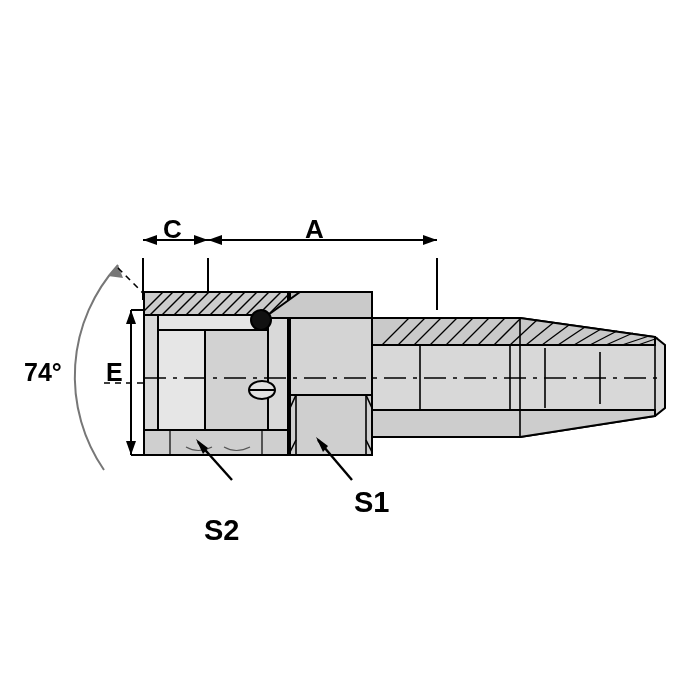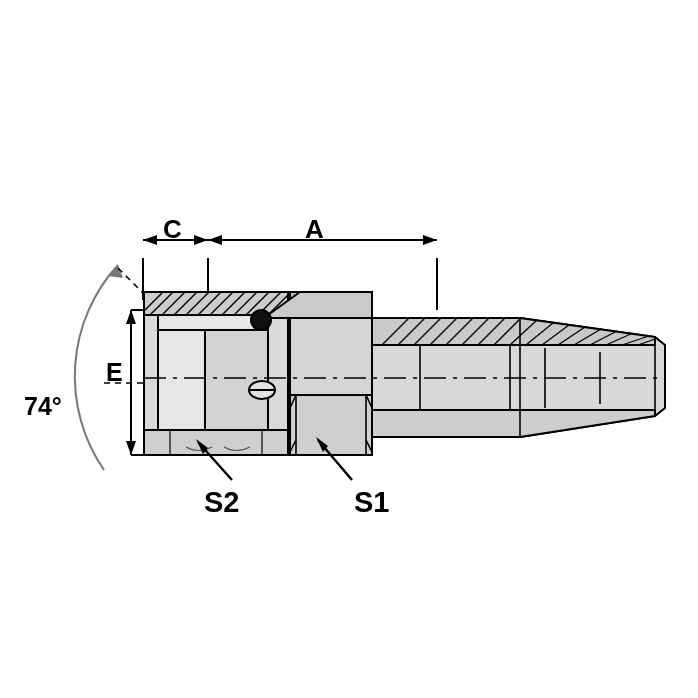--- a/index.html
+++ b/index.html
@@ -3,22 +3,22 @@
 <meta charset="utf-8">
 <style>
   html,body{margin:0;padding:0;background:#ffffff;}
   body{width:698px;height:698px;font-family:"Liberation Sans",sans-serif;}
   #stage{position:relative;width:698px;height:698px;overflow:hidden;background:#fff;}
   svg{position:absolute;left:0;top:0;}
   .lbl{position:absolute;font-family:"Liberation Sans",sans-serif;font-weight:bold;color:#000;white-space:nowrap;}
   .lbl-C{left:163px;top:214px;font-size:26px;}
   .lbl-A{left:305px;top:214px;font-size:26px;}
   .lbl-E{left:106px;top:358px;font-size:25px;}
-  .lbl-ang{left:24px;top:358px;font-size:25px;margin-top:34px;}
-  .lbl-S2{left:204px;top:486px;font-size:29px;}
+  .lbl-ang{left:24px;top:358px;font-size:25px;}
+  .lbl-S2{left:204px;top:514px;font-size:29px;}
   .lbl-S1{left:354px;top:486px;font-size:29px;}
 </style>
 </head>
 <body>
 
 <div id="stage">
 
 <svg width="698" height="698" viewBox="0 0 698 698">
 
   <g stroke="#000" stroke-width="2" fill="none">

